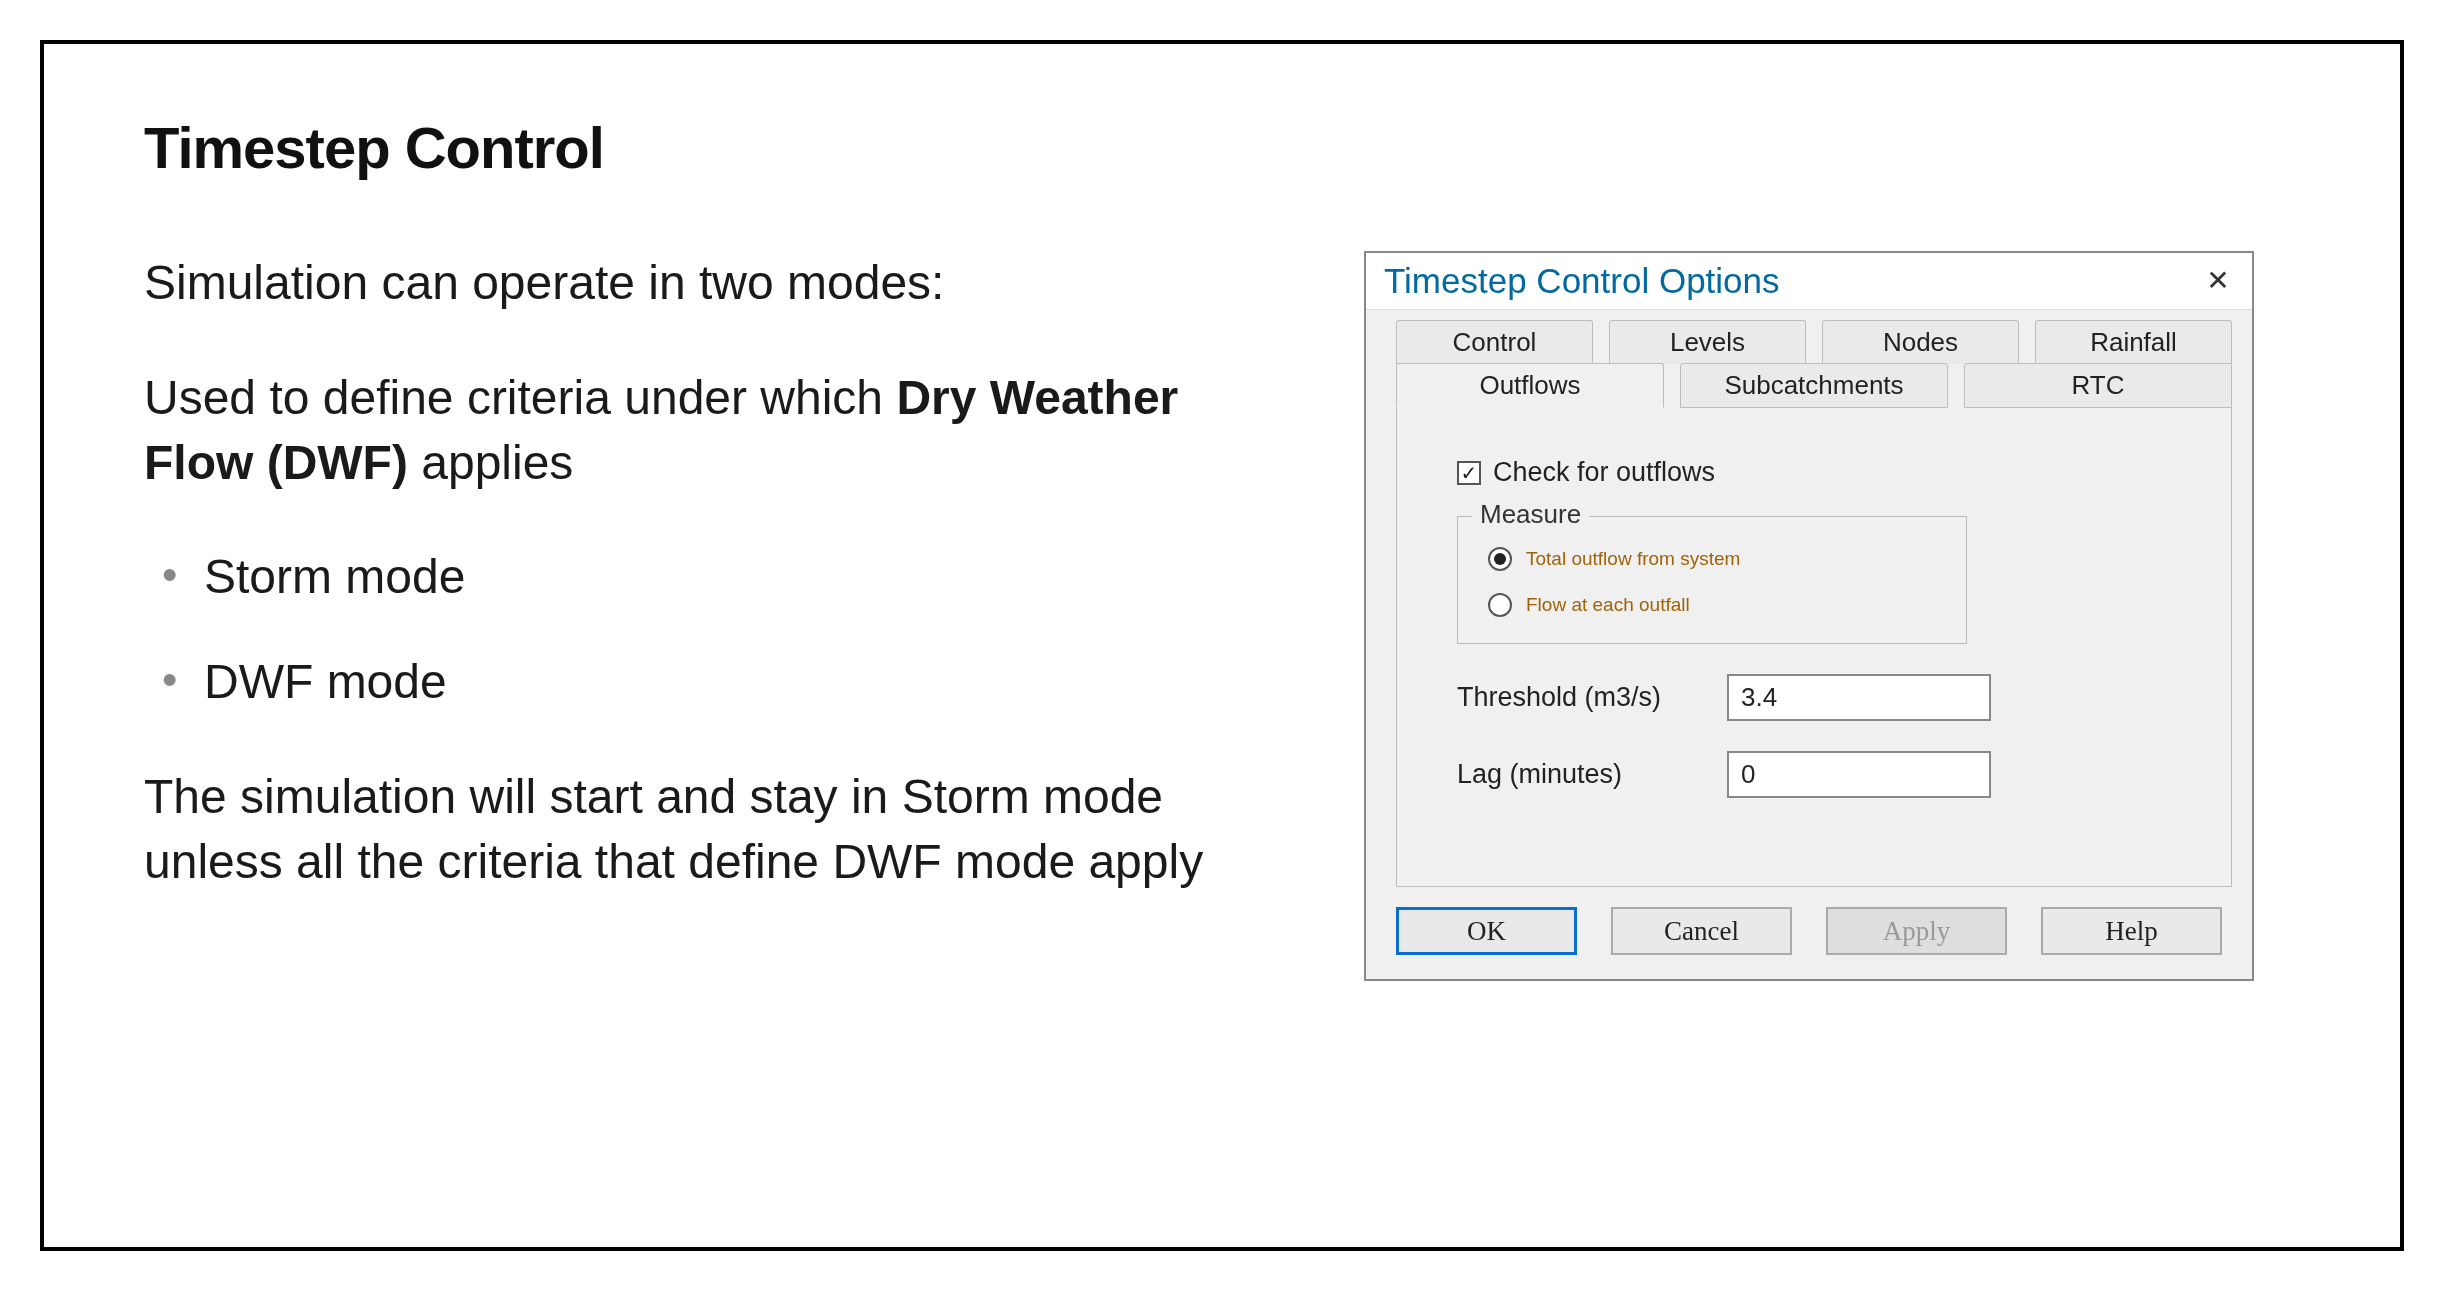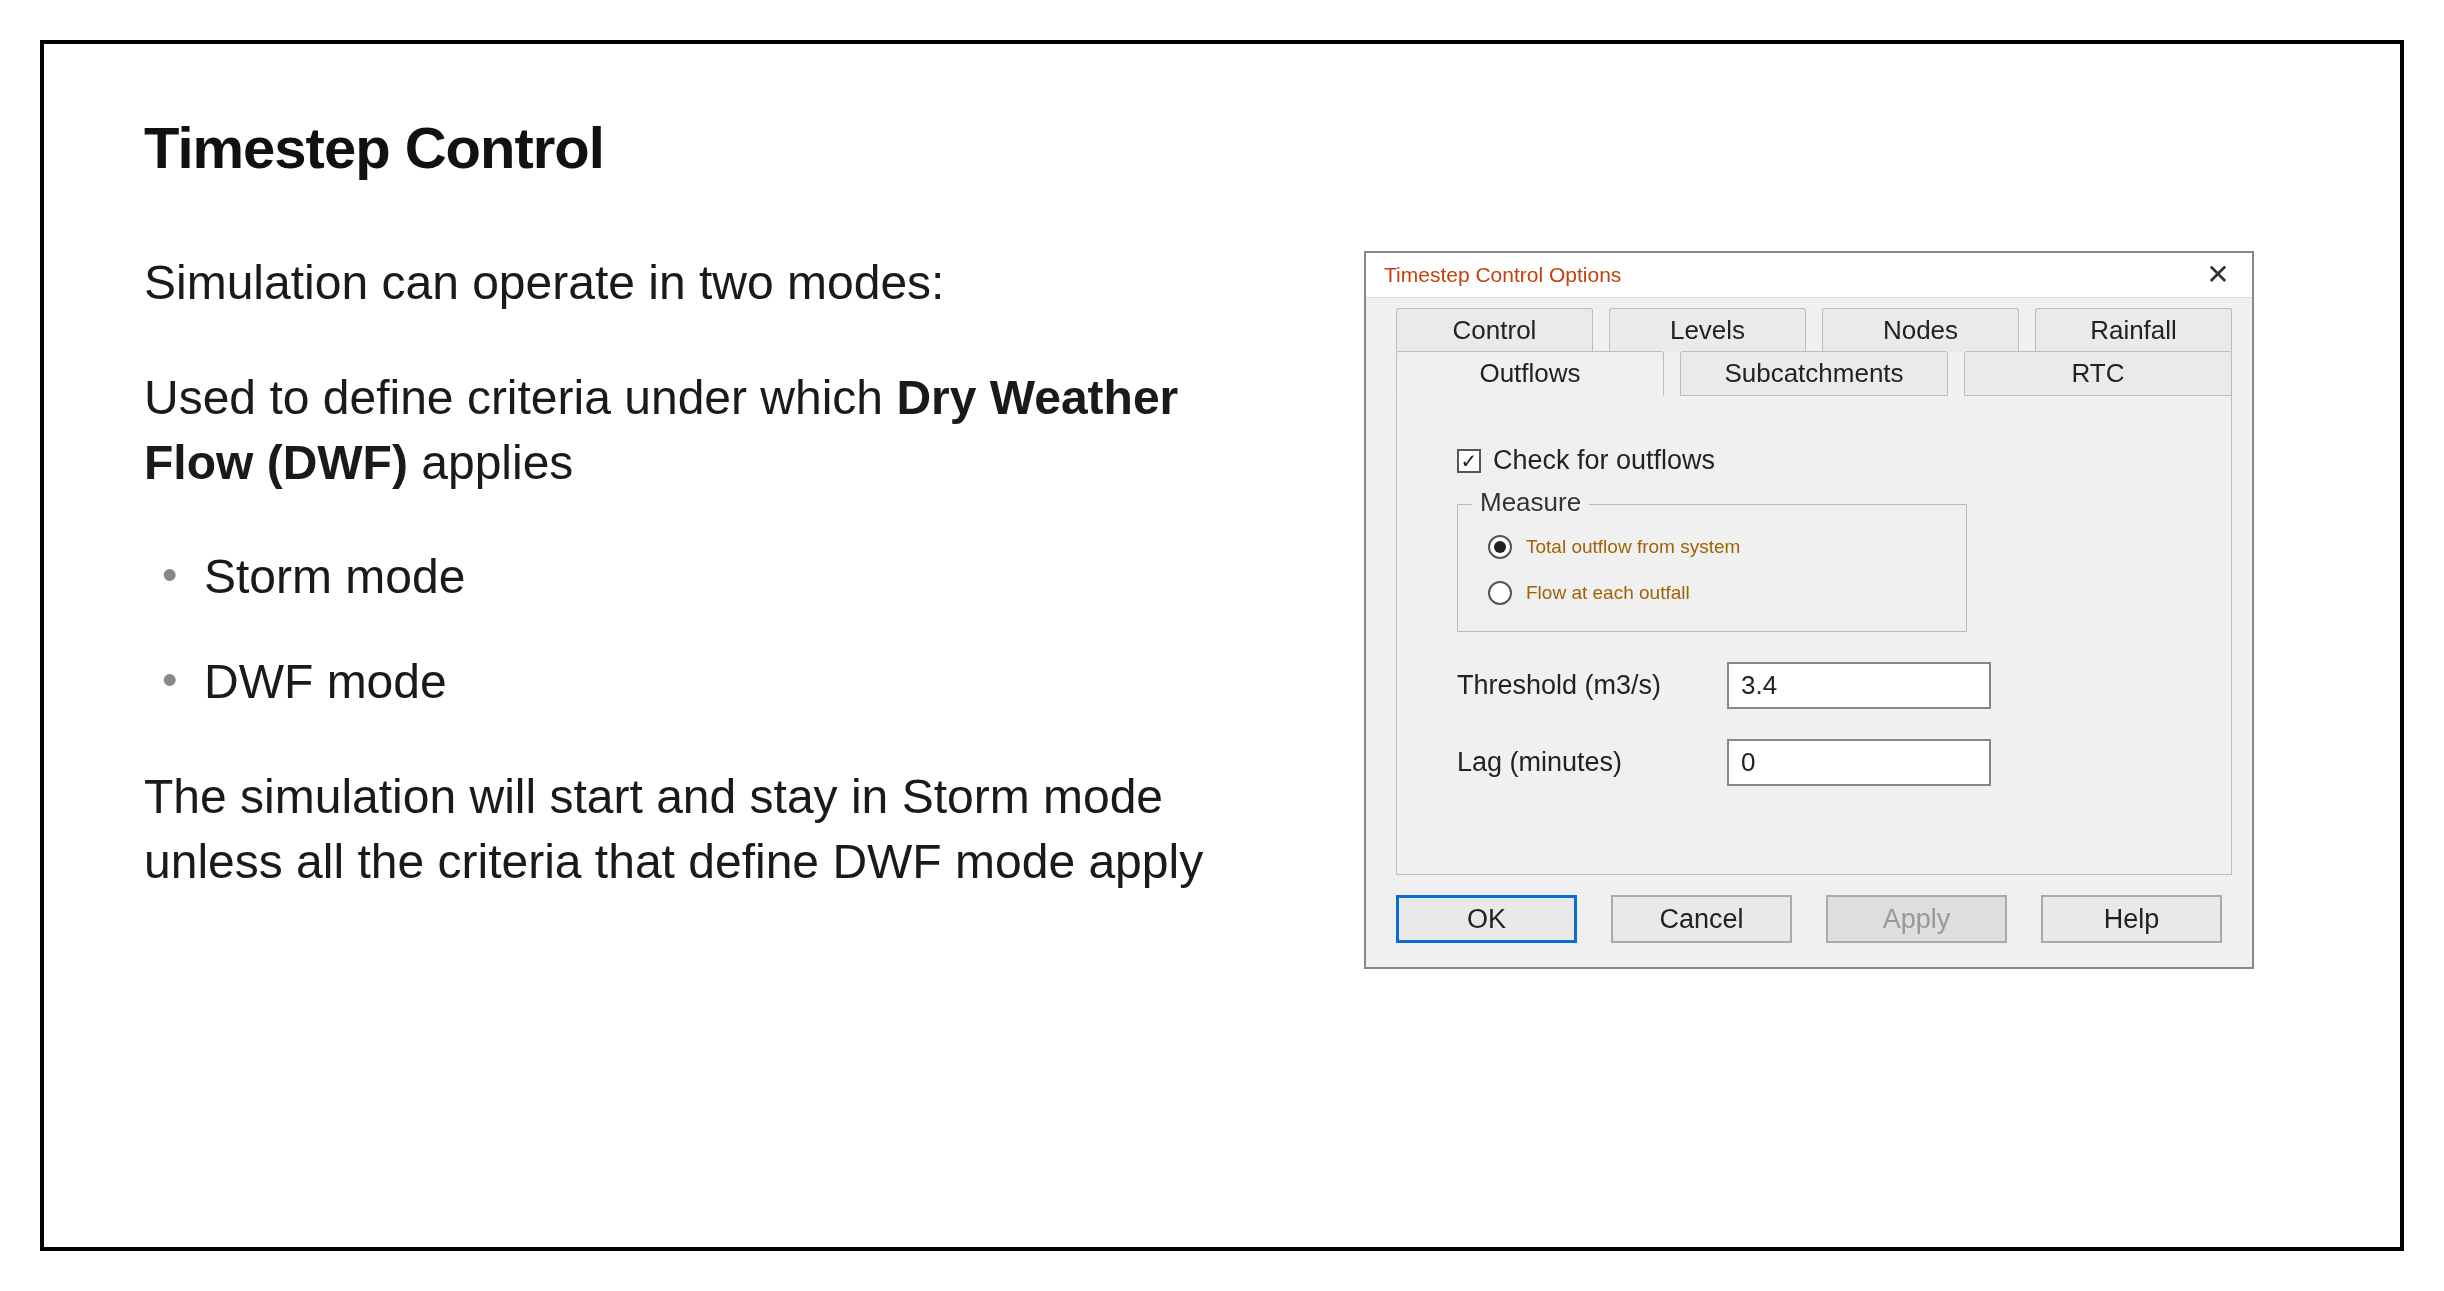--- a/index.html
+++ b/index.html
@@ -75,22 +75,22 @@
     }
     .dialog-titlebar {
       display: flex;
       justify-content: space-between;
       align-items: center;
       padding: 8px 14px 8px 18px;
       background: #fff;
       border-bottom: 1px solid #ddd;
     }
     .dialog-title {
-      font-size: 21px;
-      color: #c2410c;
+      font-size: 35px;
+      color: #0369a1;
     }
     .dialog-close {
       font-size: 28px;
       color: #333;
       width: 40px;
       text-align: center;
       line-height: 1;
       cursor: pointer;
     }
     .dialog-body {
@@ -221,20 +221,21 @@
       background: #fff;
       font-size: 26px;
       padding: 6px 12px;
       color: #222;
     }
     .dialog-buttons {
       display: flex;
       gap: 34px;
       padding: 20px 30px 24px 30px;
       justify-content: flex-start;
+      font-family: Liberation Serif, serif;
     }
     .dlg-btn {
       width: 195px;
       height: 48px;
       border: 2px solid #aaa;
       background: #e9e9e9;
       font-size: 27px;
       color: #222;
       display: flex;
       align-items: center;

